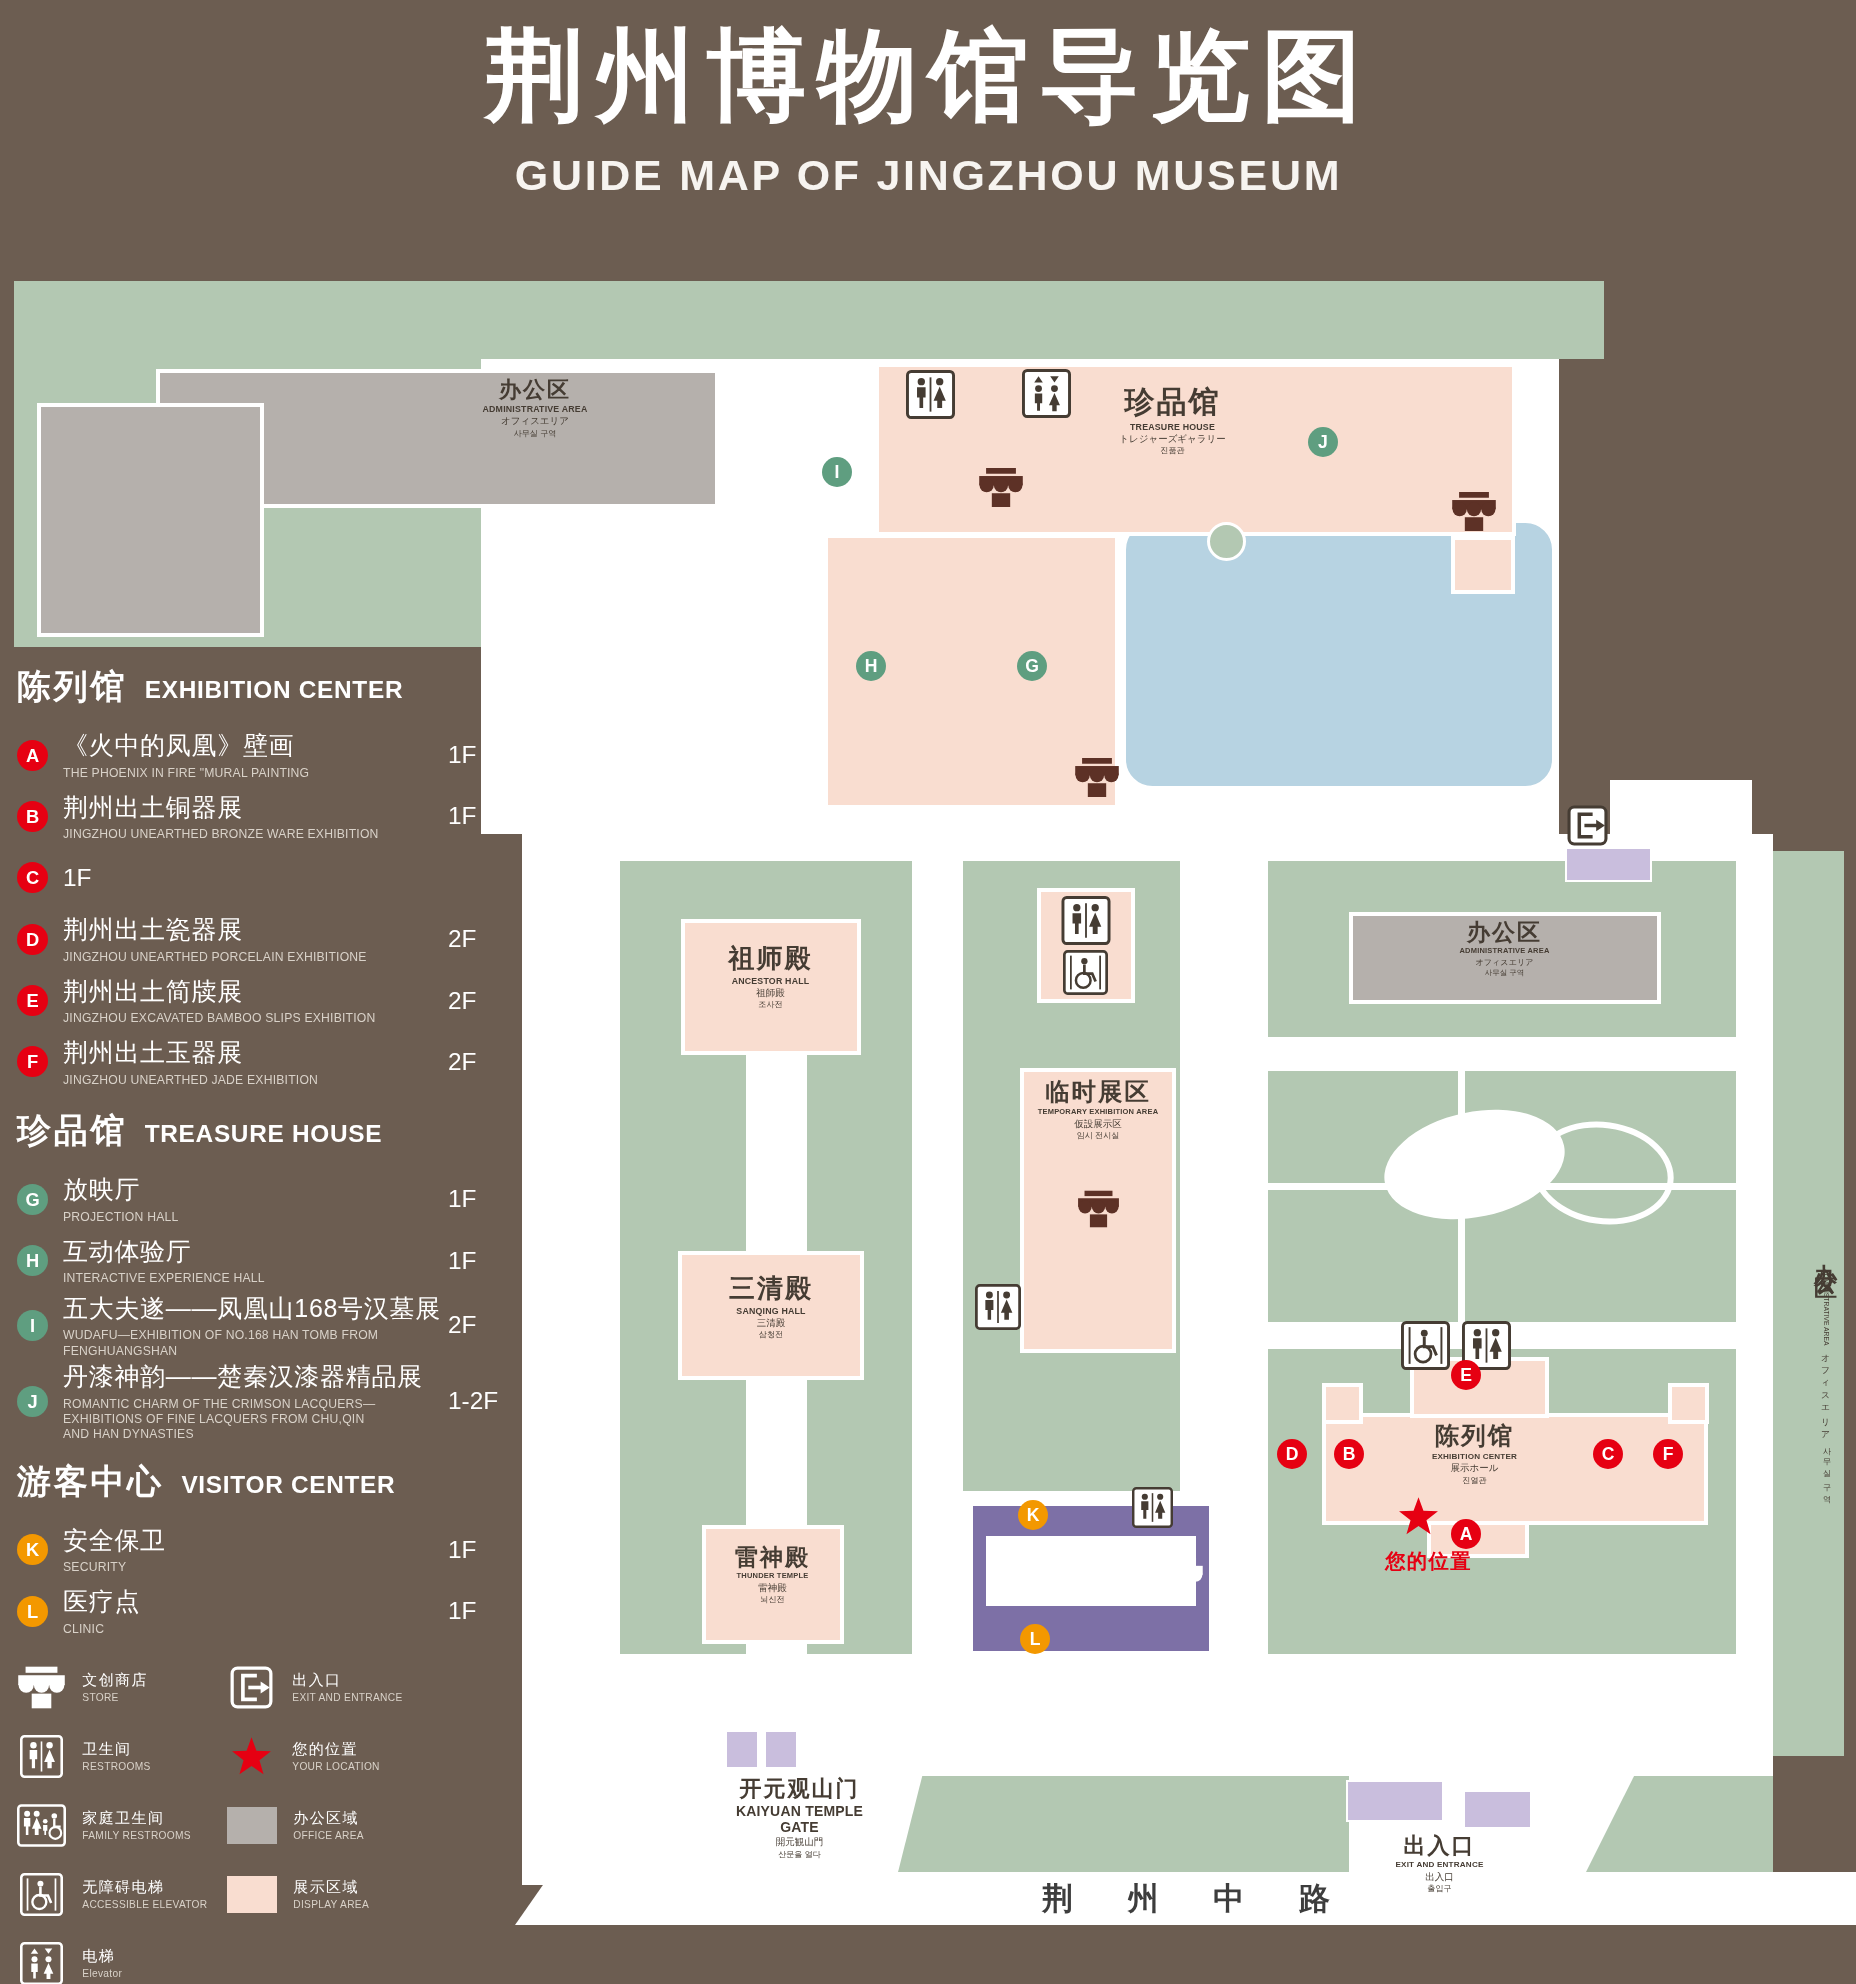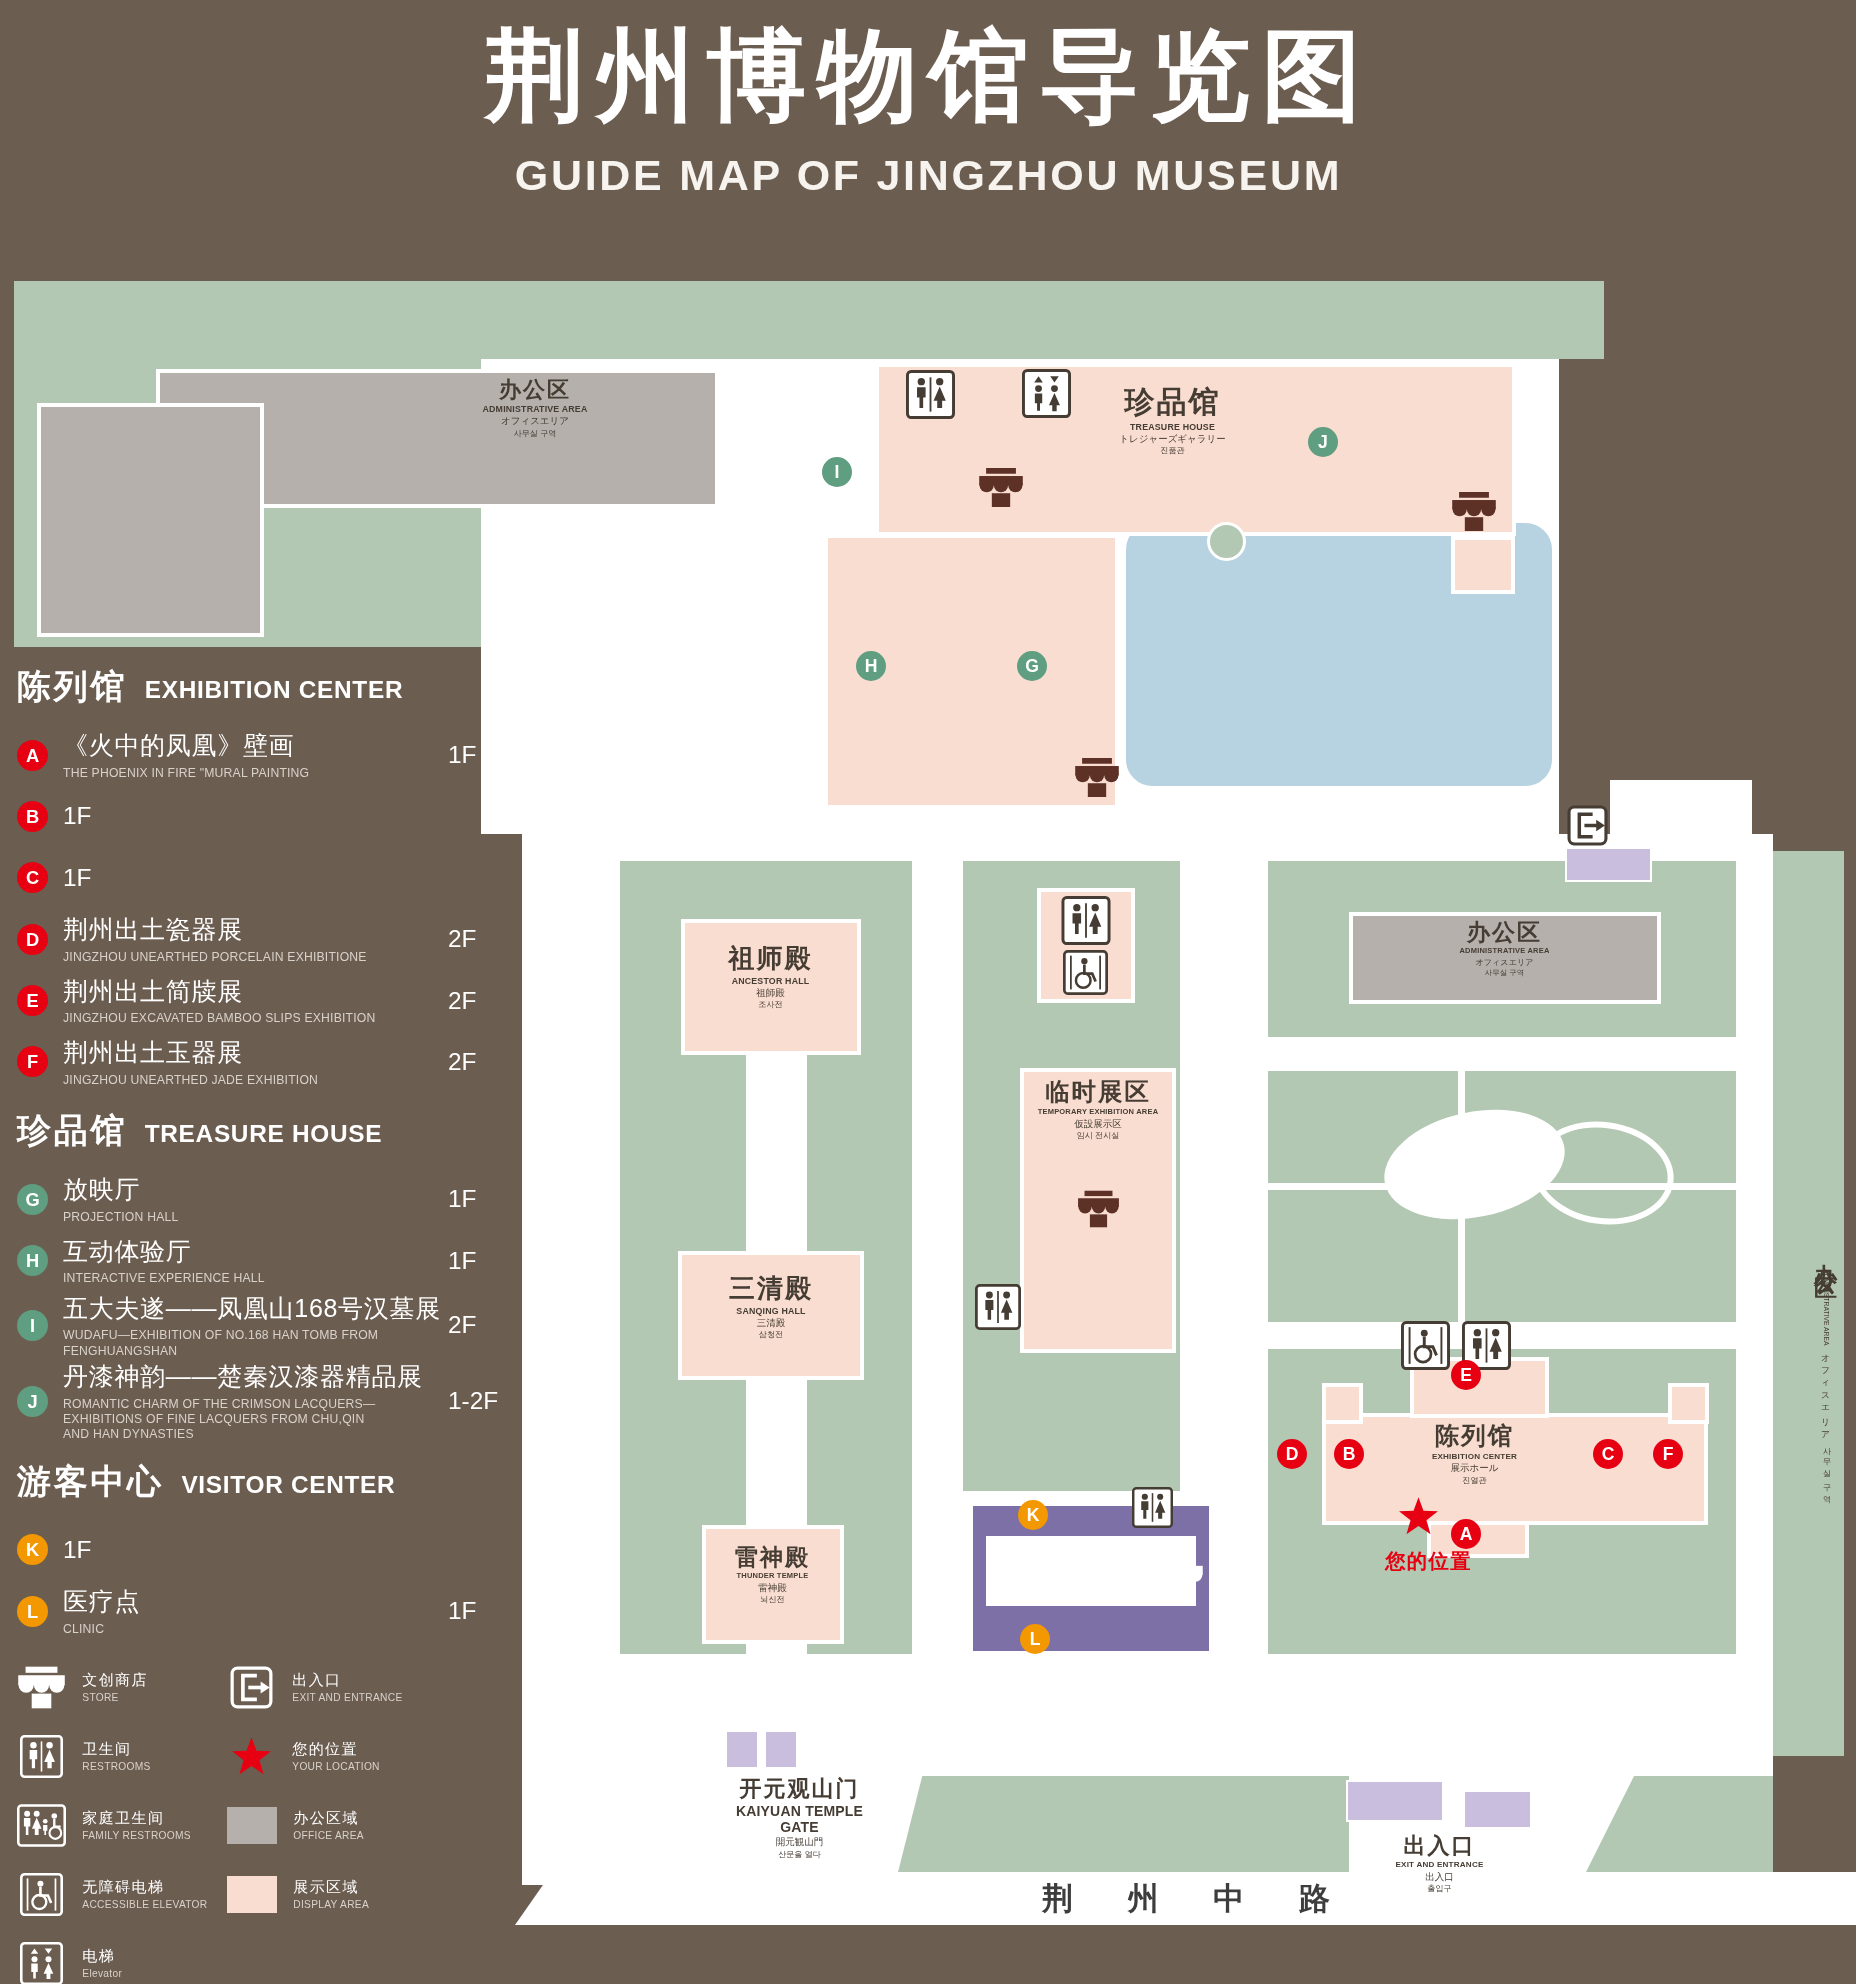--- a/index.html
+++ b/index.html
@@ -400,20 +400,24 @@
       <div class="entry">
         <span class="dot m-red">A</span>
         <span class="names">
             <span class="n-zh">《火中的凤凰》壁画</span>
             <span class="n-en">THE PHOENIX IN FIRE "MURAL PAINTING</span>
           </span>
         <span class="floor">1F</span>
       </div>
       <div class="entry">
         <span class="dot m-red">B</span>
+        <span class="names">
+            <span class="n-zh">荆州出土铜器展</span>
+            <span class="n-en">JINGZHOU UNEARTHED BRONZE WARE EXHIBITION</span>
+          </span>
         <span class="floor">1F</span>
       </div>
       <div class="entry">
         <span class="dot m-red">C</span>
         <span class="floor">1F</span>
       </div>
       <div class="entry">
         <span class="dot m-red">D</span>
         <span class="names">
             <span class="n-zh">荆州出土瓷器展</span>
@@ -478,20 +482,24 @@
       </div>
     </div>
 
     <div class="sec">
       <div class="sec-h">
         <span class="sec-zh">游客中心</span>
         <span class="sec-en">VISITOR CENTER</span>
       </div>
       <div class="entry">
         <span class="dot m-orange">K</span>
+        <span class="names">
+            <span class="n-zh">安全保卫</span>
+            <span class="n-en">SECURITY</span>
+          </span>
         <span class="floor">1F</span>
       </div>
       <div class="entry">
         <span class="dot m-orange">L</span>
         <span class="names">
             <span class="n-zh">医疗点</span>
             <span class="n-en">CLINIC</span>
           </span>
         <span class="floor">1F</span>
       </div>

